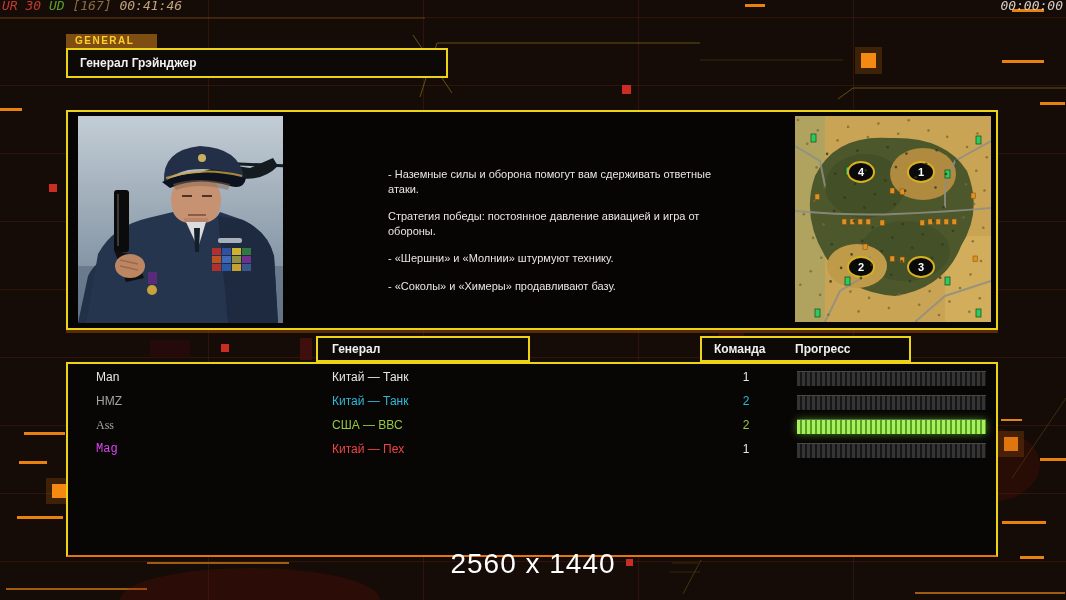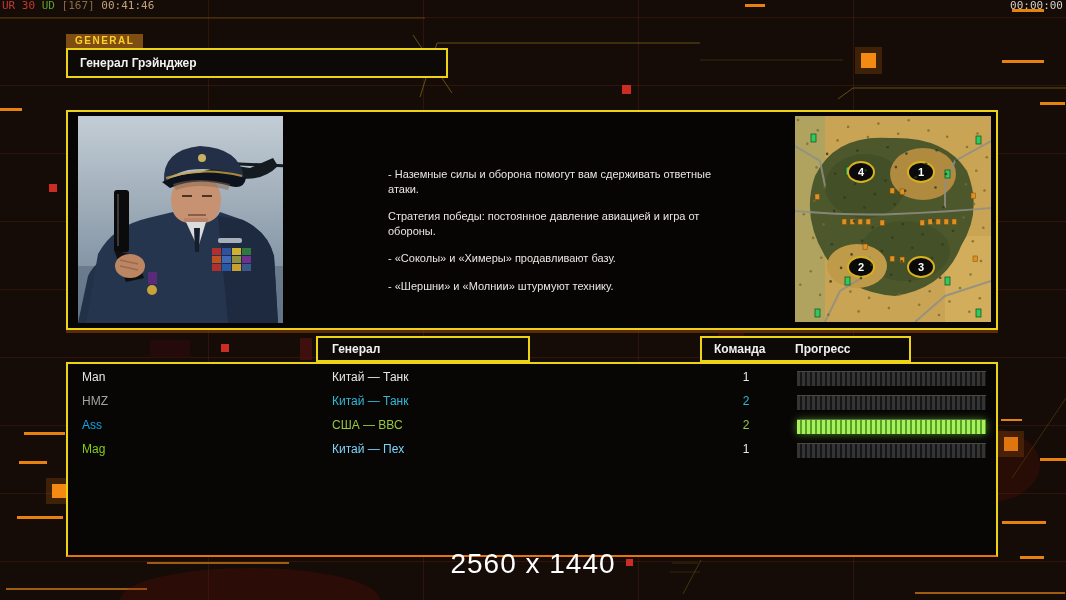--- a/index.html
+++ b/index.html
@@ -7,27 +7,27 @@
     position:relative;width:1066px;height:600px;overflow:hidden;
     font-family:"Liberation Sans",sans-serif;
     background-color:#150b07;
     background-image:
       linear-gradient(rgba(150,55,28,.20) 1px,transparent 1px),
       linear-gradient(90deg,rgba(150,55,28,.20) 1px,transparent 1px);
     background-size:100% 68px,215px 100%;
     background-position:0 17px,-7px 0;
   }
   #bg-decor{position:absolute;left:0;top:0;z-index:0;}
-  .hud-tiny{position:absolute;font-family:"DejaVu Sans Mono",monospace;font-size:11px;line-height:9px;z-index:5;}
+  .hud-tiny{position:absolute;font-family:"DejaVu Sans Mono",monospace;font-size:13px;line-height:9px;z-index:5;font-style:italic;}
   #debug-text{left:2px;top:1px;}
   #clock{right:3px;top:1px;color:#d6cfc6;}
   .general-tag{
     position:absolute;left:66px;top:34px;z-index:4;
     background:#7e4d12;color:#ffd028;font-size:10px;font-weight:bold;
-    letter-spacing:1.5px;padding:1px 9px 2px 9px;
+    letter-spacing:1.5px;padding:1px 23px 2px 9px;
   }
   .title-box{
     position:absolute;left:66px;top:48px;width:366px;height:26px;z-index:4;
     border:2px solid #ecd414;background:#0c0907;
     color:#f2f2f2;font-size:12px;font-weight:bold;line-height:26px;padding-left:12px;
   }
   .main-panel{
     position:absolute;left:66px;top:110px;width:928px;height:216px;z-index:3;
     border:2px solid #ecd414;background:#070504;
     box-shadow:0 3px 0 rgba(150,70,8,.55);
@@ -47,21 +47,21 @@
   .hdr-nick{left:66px;width:150px;padding-left:14px;}
   .hdr-general{left:316px;width:196px;padding-left:14px;}
   .hdr-teamprog{left:700px;width:207px;}
   .hdr-teamprog .h1{position:absolute;left:12px;}
   .hdr-teamprog .h2{position:absolute;left:93px;}
   .table-panel{
     position:absolute;left:66px;top:362px;width:928px;height:191px;z-index:3;
     border:2px solid #ecd414;border-bottom:2px solid #e47410;background:#080605;
   }
   .player-row{position:absolute;left:0;width:100%;height:24px;font-size:12px;}
-  .player-row .nick{position:absolute;left:14px;top:4px;text-align:right;}
+  .player-row .nick{position:absolute;left:28px;top:4px;text-align:right;}
   .player-row .general{position:absolute;left:264px;top:4px;}
   .player-row .team{position:absolute;left:664px;top:4px;width:28px;text-align:center;}
   .bar{
     position:absolute;left:729px;top:5px;width:189px;height:14px;
     background:repeating-linear-gradient(90deg,#343434 0 3px,#161616 3px 5px);
     border-top:1px solid #484848;border-bottom:1px solid #050505;
   }
   .bar-fill{
     height:100%;
     background:repeating-linear-gradient(90deg,#a9ef5e 0 3px,#55a322 3px 5px);
@@ -196,22 +196,22 @@
             <line x1="42" y1="144" x2="60" y2="148" stroke="#9a6a4c" stroke-width="1.5"></line>
             <line x1="42" y1="150" x2="60" y2="154" stroke="#9a6a4c" stroke-width="1.5"></line>
           </g>
         </g>
       </svg>
     </div>
 
     <div class="briefing" id="briefing-paras">
         <p>- Наземные силы и оборона помогут вам сдерживать ответные атаки.</p>
         <p>Стратегия победы: постоянное давление авиацией и игра от обороны.</p>
+        <p>- «Шершни» и «Молнии» штурмуют технику.</p>
         <p>- «Соколы» и «Химеры» продавливают базу.</p>
-        <p>- «Шершни» и «Молнии» штурмуют технику.</p>
       </div>
 
     <div class="map-preview">
       <svg id="map-svg" width="196" height="206" viewBox="0 0 196 206">
         <rect width="196" height="206" fill="#c9a455"></rect>
         <rect x="0" y="0" width="30" height="206" fill="#9aa368" opacity="0.55"></rect>
         <rect x="150" y="120" width="46" height="86" fill="#d4b060" opacity="0.7"></rect>
         <path d="M20,60 Q40,18 95,22 Q150,20 172,55 Q188,95 166,130 Q150,172 100,180 Q50,176 30,140 Q6,100 20,60 Z" fill="#4c572c"></path>
         <ellipse cx="70" cy="70" rx="40" ry="32" fill="#414d26" opacity="0.8"></ellipse>
         <ellipse cx="110" cy="135" rx="45" ry="30" fill="#414d26" opacity="0.7"></ellipse>
@@ -377,30 +377,30 @@
       </div>
       <div class="player-row" style="top: 26px;">
         <span class="nick" style="color: #a3a3a3;">HMZ</span>
         <span class="general" style="color: rgb(47, 185, 217);">Китай — Танк</span>
         <span class="team" style="color: rgb(47, 185, 217);">2</span>
         <div class="bar">
           <div class="bar-fill" style="width: 0%;"></div>
         </div>
       </div>
       <div class="player-row" style="top: 50px;">
-        <span class="nick" style="color: #0ea5e9;">Ass</span>
+        <span class="nick" style="color: #a3a3a3; font-family: Liberation Serif, serif;">Ass</span>
         <span class="general" style="color: rgb(151, 201, 61); text-align: center;">США — ВВС</span>
         <span class="team" style="color: rgb(151, 201, 61);">2</span>
         <div class="bar">
           <div class="bar-fill" style="width: 100%;"></div>
         </div>
       </div>
       <div class="player-row" style="top: 74px;">
-        <span class="nick" style="color: #84cc16;">Mag</span>
-        <span class="general" style="color: #7dd3fc;">Китай — Пех</span>
+        <span class="nick" style="color: #d946ef; font-family: Liberation Mono, monospace;">Mag</span>
+        <span class="general" style="color: #ef4444;">Китай — Пех</span>
         <span class="team" style="color: rgb(230, 230, 230);">1</span>
         <div class="bar">
           <div class="bar-fill" style="width: 0%;"></div>
         </div>
       </div>
     </div>
 
   <div class="resolution-overlay">2560 x 1440</div>
 </div>
 

